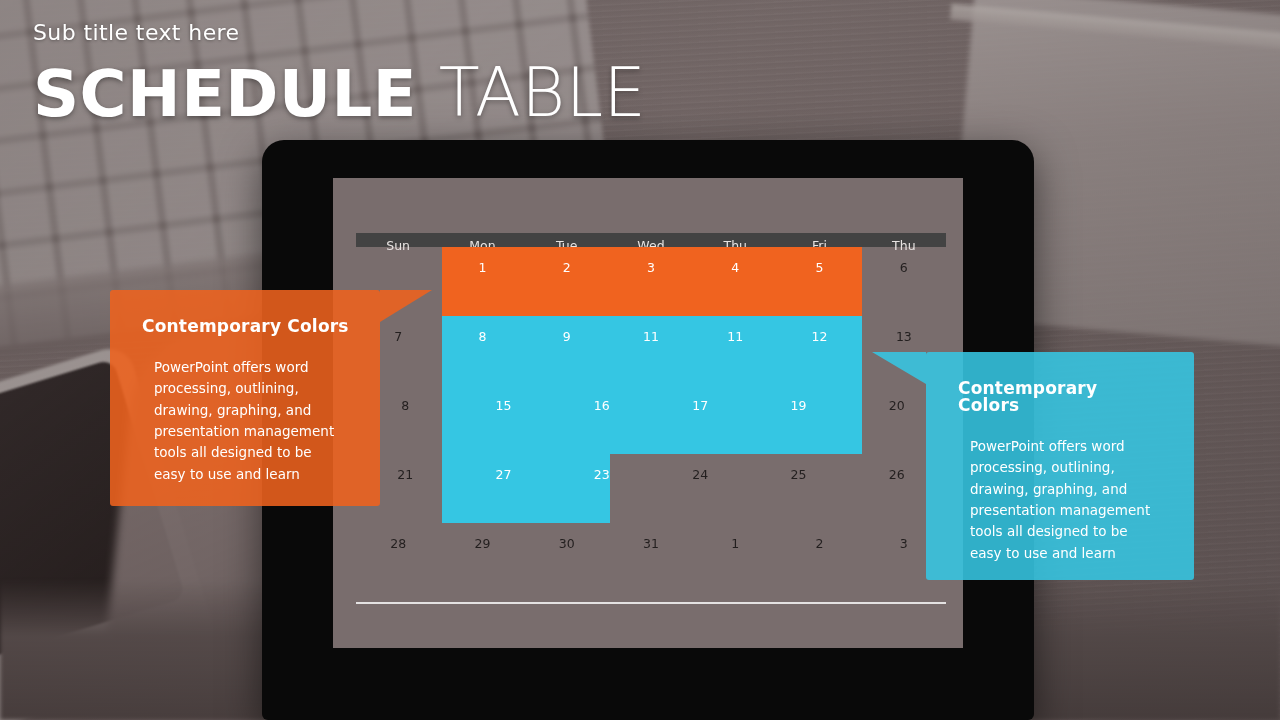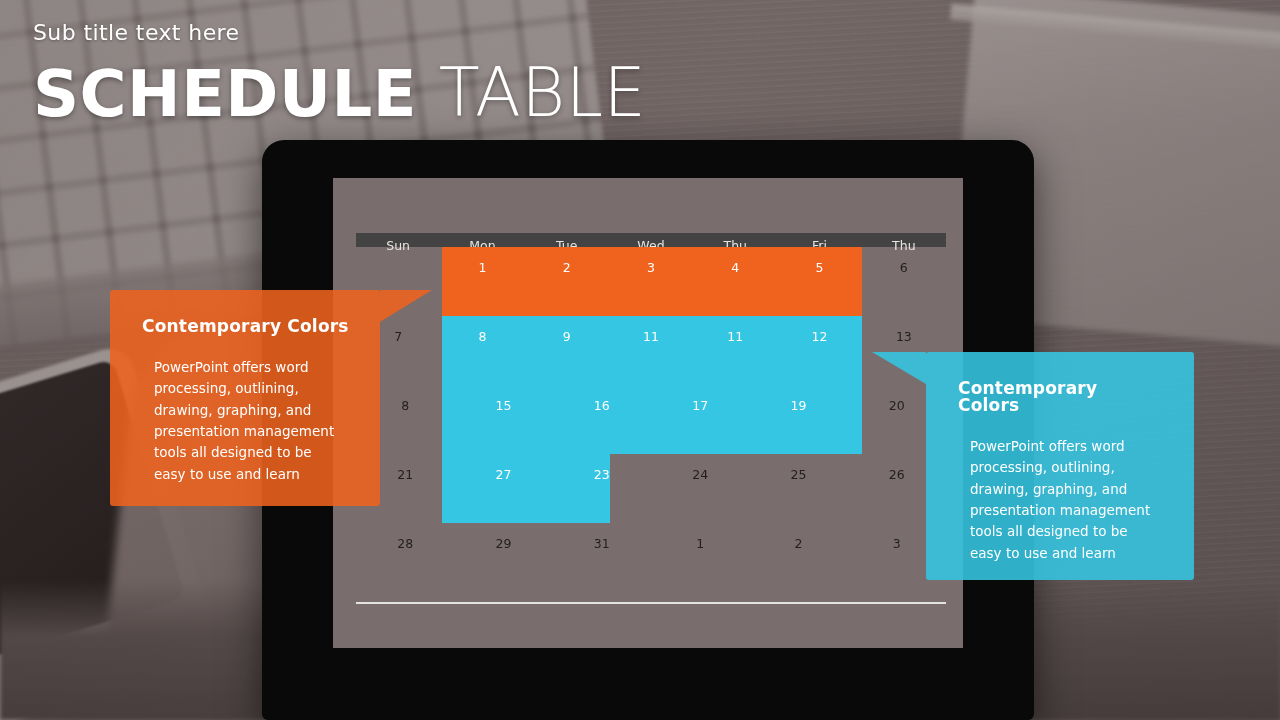--- a/index.html
+++ b/index.html
@@ -367,20 +367,21 @@
           <div class="cal-cell">21</div>
           <div class="cal-cell hl">27</div>
           <div class="cal-cell hl">23</div>
           <div class="cal-cell">24</div>
           <div class="cal-cell">25</div>
           <div class="cal-cell">26</div>
         </div>
         <div class="cal-row">
           <div class="cal-cell">28</div>
           <div class="cal-cell">29</div>
+          <div class="cal-cell">30</div>
           <div class="cal-cell">31</div>
           <div class="cal-cell">1</div>
           <div class="cal-cell">2</div>
           <div class="cal-cell">3</div>
         </div>
       </div>
     <div class="cal-rule"></div>
   </div>
 
   <div class="tail tail-orange"></div>

